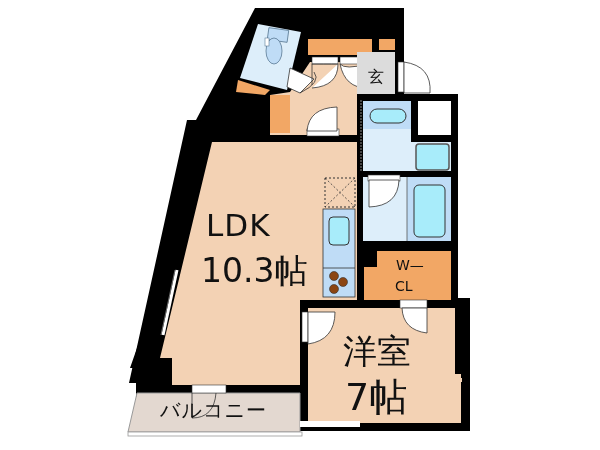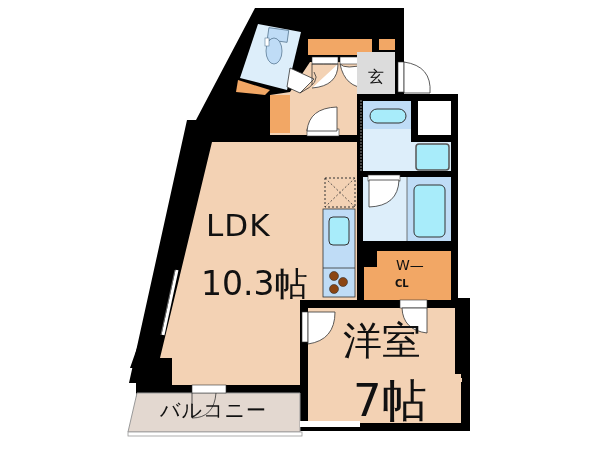--- a/index.html
+++ b/index.html
@@ -1,25 +1,25 @@
 <!DOCTYPE html>
 <html><head>
 <meta charset="utf-8">
 <style>
   html, body { margin: 0; padding: 0; background: #ffffff; }
   body { width: 600px; height: 450px; position: relative; overflow: hidden;
          font-family: "DejaVu Sans", "Liberation Sans", sans-serif; }
   #plan { position: absolute; left: 0; top: 0; width: 600px; height: 450px; }
   .label { position: absolute; color: #111; white-space: nowrap; line-height: 1; }
   .ldk-name { left: 206px; top: 210px; font-size: 31px; letter-spacing: 1px; font-family: "DejaVu Sans", sans-serif; }
-  .ldk-size { left: 201px; top: 254px; font-size: 33px; font-family: "DejaVu Sans", sans-serif; margin-top: 13px; }
-  .youshitsu-name { left: 343px; top: 321px; font-size: 39px; font-family: Liberation Serif, serif; }
-  .youshitsu-size { left: 353px; top: 378px; font-size: 45px; font-family: "DejaVu Sans", sans-serif; }
+  .ldk-size { left: 201px; top: 254px; font-size: 33px; font-family: "DejaVu Sans", sans-serif; }
+  .youshitsu-name { left: 343px; top: 334px; font-size: 34px; font-family: Liberation Sans, sans-serif; }
+  .youshitsu-size { left: 345px; top: 378px; font-size: 38px; font-family: "DejaVu Sans", sans-serif; }
   .wcl-1 { left: 396px; top: 258px; font-size: 14px; font-family: "DejaVu Sans", sans-serif; }
-  .wcl-2 { left: 395px; top: 279px; font-size: 10px; font-family: "DejaVu Sans", sans-serif; font-weight: bold; }
+  .wcl-2 { left: 395px; top: 279px; font-size: 14px; font-family: "DejaVu Sans", sans-serif; }
   .genkan { left: 368px; top: 69px; font-size: 16px; font-family: "DejaVu Sans", sans-serif; }
   .balcony { left: 160px; top: 400px; font-size: 20px; font-family: Liberation Sans, sans-serif; letter-spacing: 1px; }
 </style>
 </head>
 <body>
 
 <svg id="plan" viewBox="0 0 600 450" xmlns="http://www.w3.org/2000/svg">
 
   <polygon points="256,10 403,10 403,95 455,95 455,298 470,298 470,368 470,378 467,378 462,378 462,370 462,298 470,298 470,298 455,298 455,378 470,378 470,430 352,430 352,428 143,428 143,398 136,398 136,368 130,368" fill="#000"></polygon>
 

